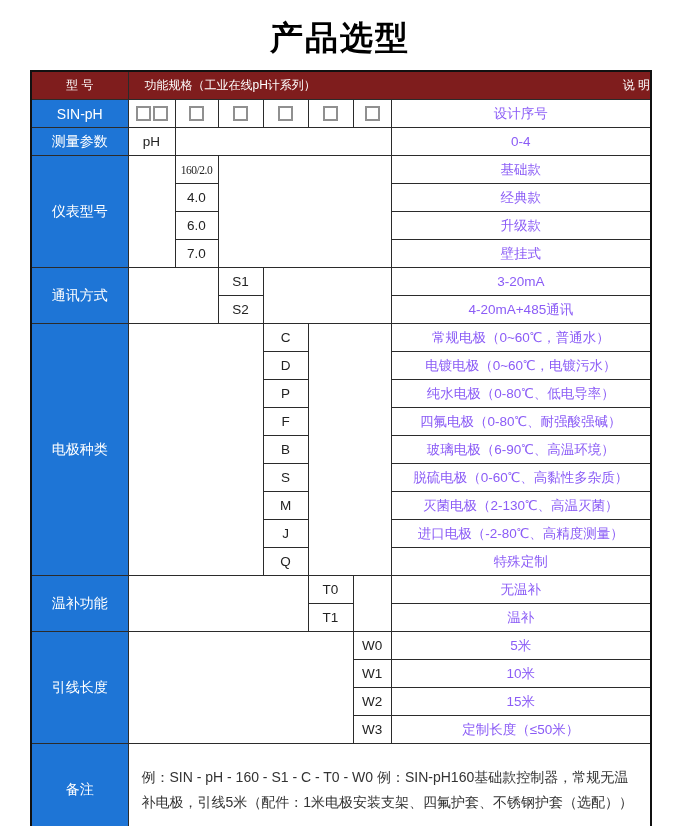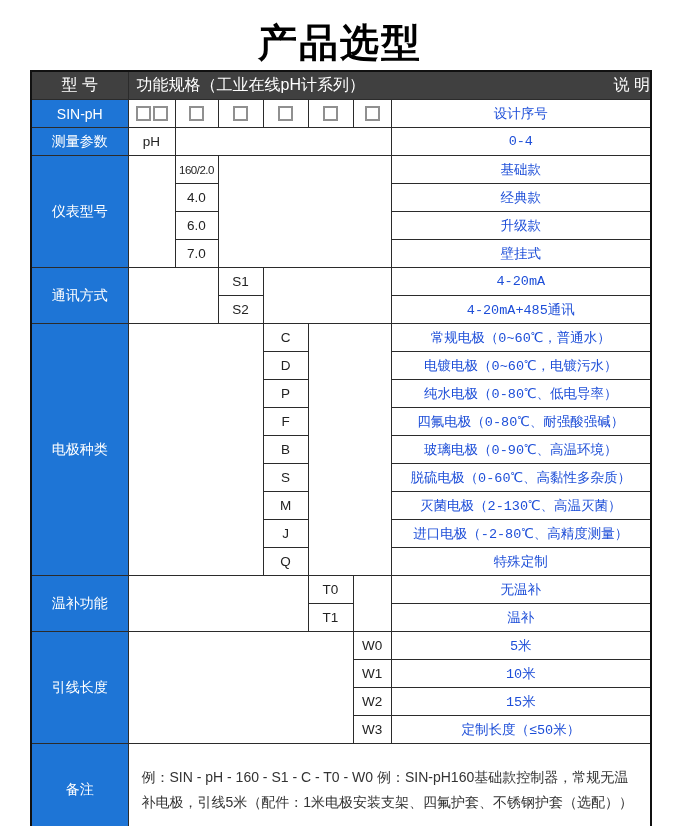--- a/index.html
+++ b/index.html
@@ -5,21 +5,21 @@
   html,body { margin:0; padding:0; background:#ffffff; }
   body {
     width:680px; height:826px;
     font-family:"Liberation Sans", sans-serif;
     position:relative;
   }
   .page { position:relative; width:680px; height:826px; background:#fff; overflow:hidden; }
 
   .page-title {
     position:absolute; top:16px; left:0; width:680px;
-    text-align:center; font-size:39px; font-weight:bold; color:#000;
+    text-align:center; font-size:33px; font-weight:bold; color:#000;
     letter-spacing:2px;
   }
 
   table.sel {
     position:absolute; left:30px; top:70px; width:620px;
     border-collapse:collapse; table-layout:fixed;
     border:2px solid #111;
   }
   td {
     border:1px solid #2b2b2b;
@@ -27,31 +27,31 @@
     font-size:13.5px; color:#333;
     padding:0; height:27px; overflow:hidden;
     white-space:nowrap;
   }
   tr { height:27px; }
 
   td.label {
     background:#1E75D6; color:#ffffff; font-size:14px;margin-left:28px;
   }
   tr.header-row td {
-    background:#404040; color:#ffffff; font-size:16px; font-weight:500;
-  }
-  td.th-spec { text-align:left; padding-left:8px; border-right-style:hidden; }
+    background:#7f1d1d; color:#ffffff; font-size:12px; font-weight:500;
+  }
+  td.th-spec { text-align:left; padding-left:16px; border-right-style:hidden; }
   td.th-desc { border-left-style:hidden;text-align:right; }
 
   td.code { font-size:13.5px; color:#222; }
   td.code-small {
-    font-family:Liberation Sans, sans-serif;
+    font-family:Liberation Serif, serif;
     font-size:11.5px; letter-spacing:-0.5px; color:#222;margin-left:46px;
   }
-  td.desc { font-size:13.5px; color:#1d4ed8;font-family:Liberation Mono, monospace; }
+  td.desc { font-size:13.5px; color:#8b5cf6; }
 
   td.note-cell {
     text-align:left; padding:6px 13px; height:79px;
     font-size:14px; line-height:1.75; color:#333;
     white-space:normal;
   }
   tr.note-row { height:79px; }
 
   .box {
     display:inline-block; width:11px; height:11px;
@@ -121,21 +121,21 @@
     <tr>
       <td class="code">7.0</td>
       <td class="desc">壁挂式</td>
     </tr>
 
     <tr>
       <td class="label" rowspan="2">通讯方式</td>
       <td colspan="2" rowspan="2"></td>
       <td class="code">S1</td>
       <td colspan="3" rowspan="2"></td>
-      <td class="desc">4-20mA</td>
+      <td class="desc">3-20mA</td>
     </tr>
     <tr>
       <td class="code">S2</td>
       <td class="desc">4-20mA+485通讯</td>
     </tr>
 
     <tr>
       <td class="label" rowspan="9">电极种类</td>
       <td colspan="3" rowspan="9"></td>
       <td class="code">C</td>
@@ -149,21 +149,21 @@
     <tr>
       <td class="code">P</td>
       <td class="desc">纯水电极（0-80℃、低电导率）</td>
     </tr>
     <tr>
       <td class="code">F</td>
       <td class="desc">四氟电极（0-80℃、耐强酸强碱）</td>
     </tr>
     <tr>
       <td class="code">B</td>
-      <td class="desc">玻璃电极（0-90℃、高温环境）</td>
+      <td class="desc">玻璃电极（6-90℃、高温环境）</td>
     </tr>
     <tr>
       <td class="code">S</td>
       <td class="desc">脱硫电极（0-60℃、高黏性多杂质）</td>
     </tr>
     <tr>
       <td class="code">M</td>
       <td class="desc">灭菌电极（2-130℃、高温灭菌）</td>
     </tr>
     <tr>

